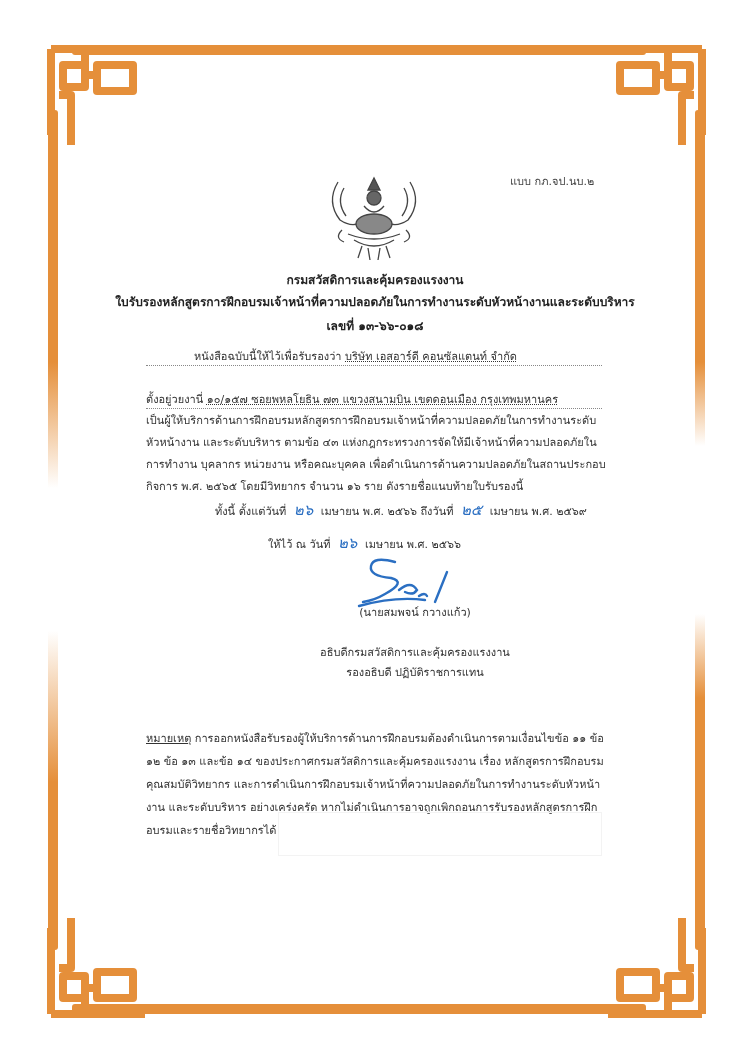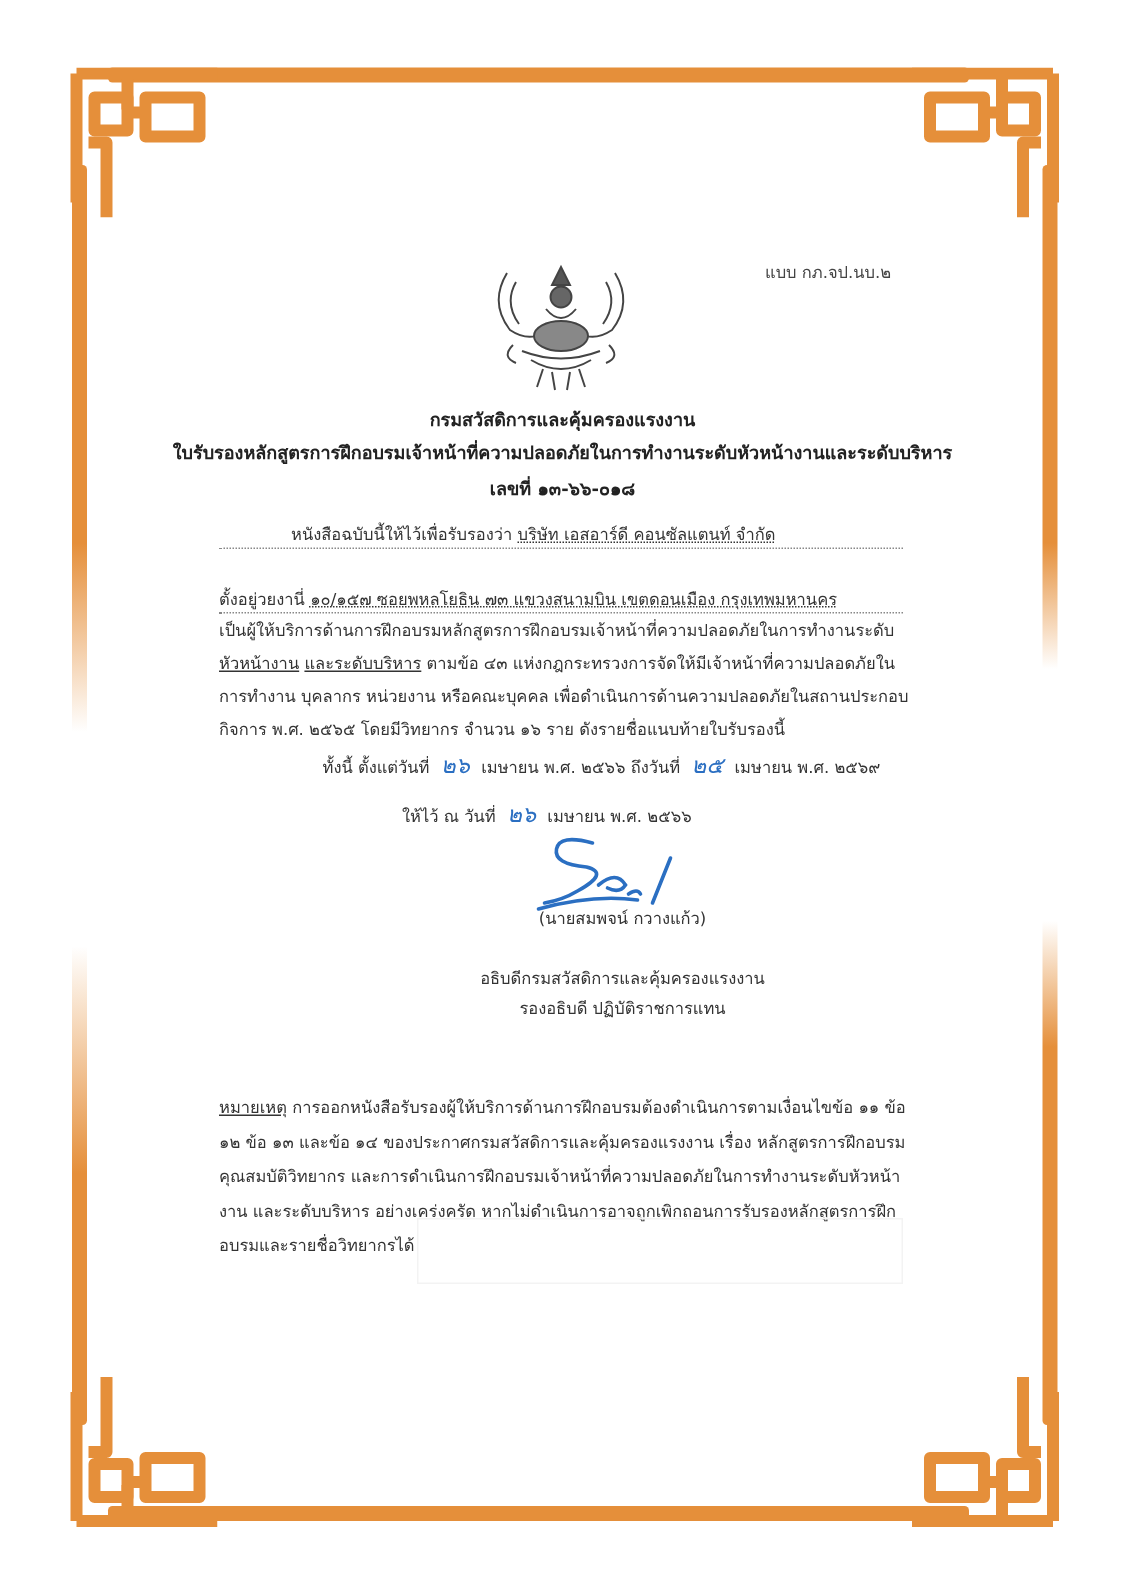--- a/index.html
+++ b/index.html
@@ -34,21 +34,21 @@
     .h3 { top: 316px; }
 
     .body-text { position: absolute; left: 146px; width: 468px; font-size: 11px; line-height: 22px; color: #333; }
     .row { position: absolute; left: 146px; width: 456px; font-size: 11px; white-space: nowrap; color: #333; }
     .dotted { border-bottom: 1px dotted #888; }
     .filled { text-decoration: underline; text-decoration-style: dotted; }
     .r1 { top: 347px; padding-left: 48px; width: 408px; }
     .r2 { top: 369px; }
     .r3 { top: 390px; }
     .para { top: 410px; }
-    .para .u { text-decoration: underline; }
+    .para .u { }
 
     .dates { position: absolute; font-size: 11px; color: #333; white-space: nowrap; }
     .d1 { left: 215px; top: 498px; }
     .d2 { left: 268px; top: 531px; }
     .hw { font-family: "DejaVu Serif", serif; color: #2b6fc2; font-size: 15px; font-style: italic; padding: 0 4px; }
 
     .signature { position: absolute; left: 355px; top: 552px; width: 110px; height: 60px; }
     .sig-text { position: absolute; left: 300px; width: 230px; text-align: center; font-size: 11px; color: #333; }
     .s1 { top: 603px; }
     .s2 { top: 623px; margin-top: 40px; }

